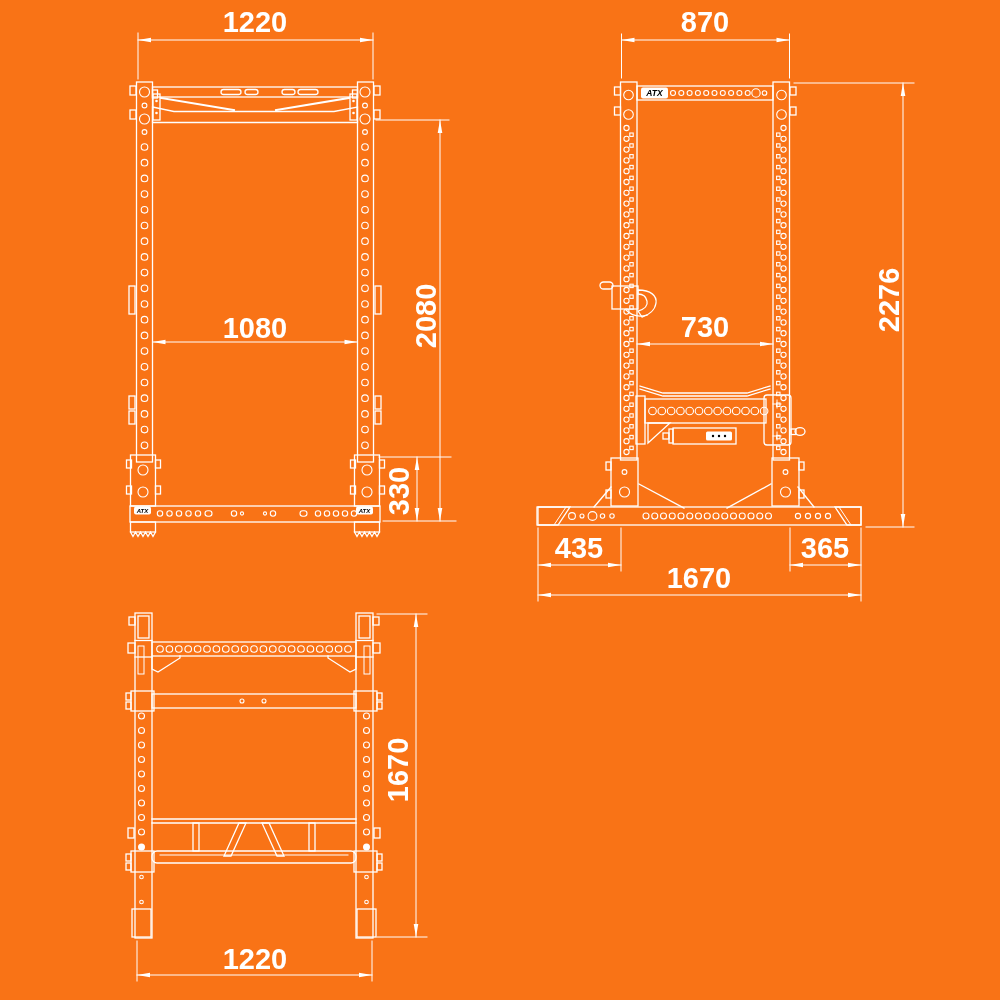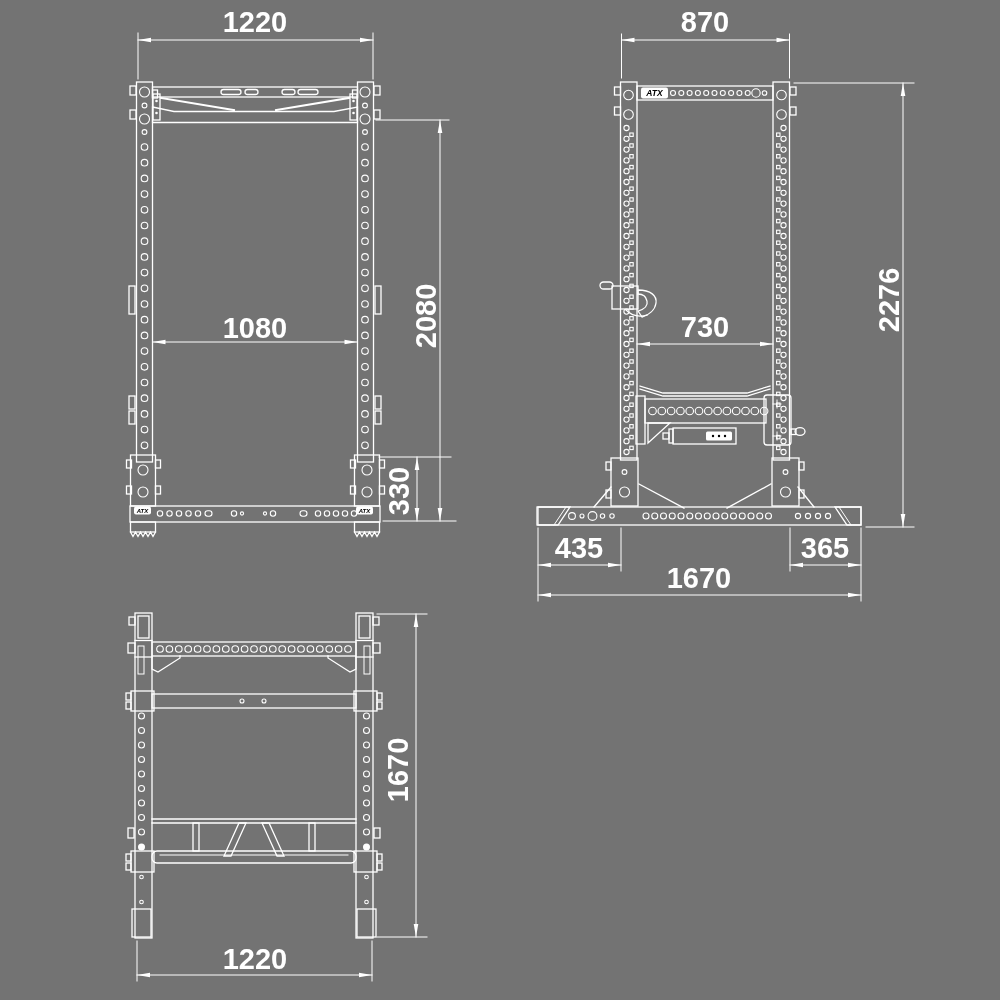--- a/index.html
+++ b/index.html
@@ -1,16 +1,16 @@
 <!DOCTYPE html>
 <html><head>
 <meta charset="utf-8">
 <style>
   html,body{margin:0;padding:0;background:#000;}
-  .stage{width:1000px;height:1000px;background:#737373;overflow:hidden;}
+  .stage{width:1000px;height:1000px;background:#f97316;overflow:hidden;}
   svg{display:block;}
   .art{stroke:#fff;fill:none;stroke-width:1.3;stroke-linecap:square;}
   .thin{stroke:#fff;fill:none;stroke-width:1;}
   .holes{stroke:#fff;fill:none;stroke-width:1.1;}
   .fillw{fill:#fff;stroke:none;}
   .arw{fill:#fff;stroke:none;}
   .dim{font-family:"Liberation Sans",sans-serif;font-weight:bold;font-size:29px;fill:#fff;stroke:none;text-anchor:middle;}
   .logotext{font-family:"Liberation Sans",sans-serif;font-weight:bold;font-style:italic;font-size:8.5px;fill:#000;stroke:none;text-anchor:middle;}
   .logotext-sm{font-family:"Liberation Sans",sans-serif;font-weight:bold;font-style:italic;font-size:6px;fill:#000;stroke:none;text-anchor:middle;}
 </style>

